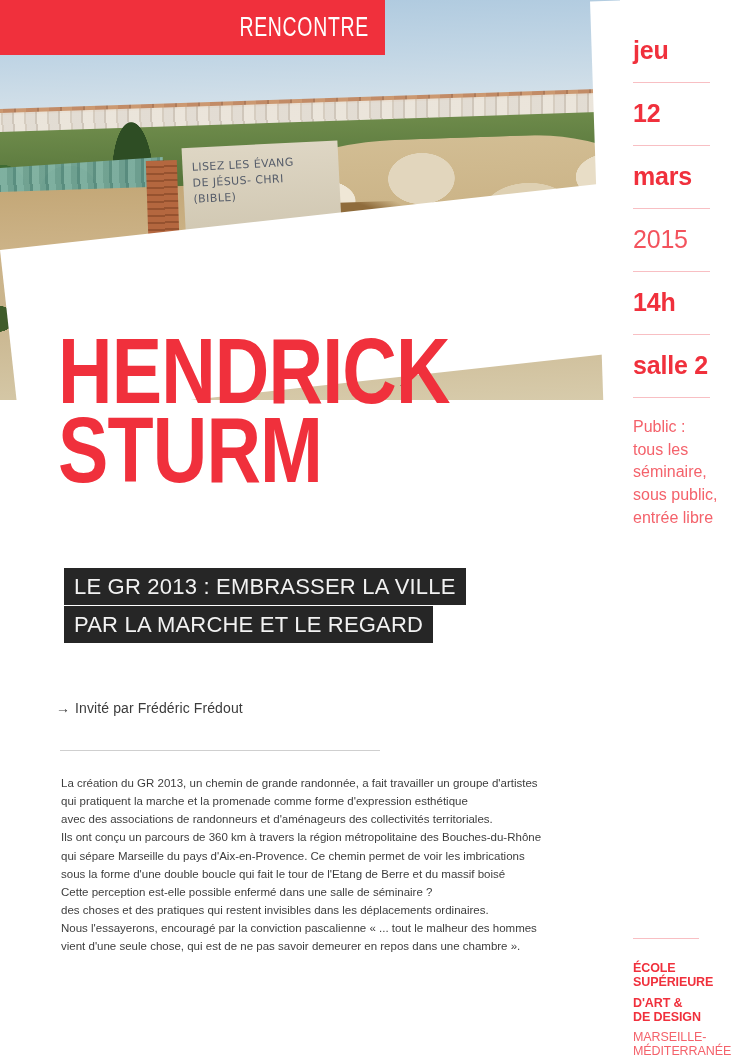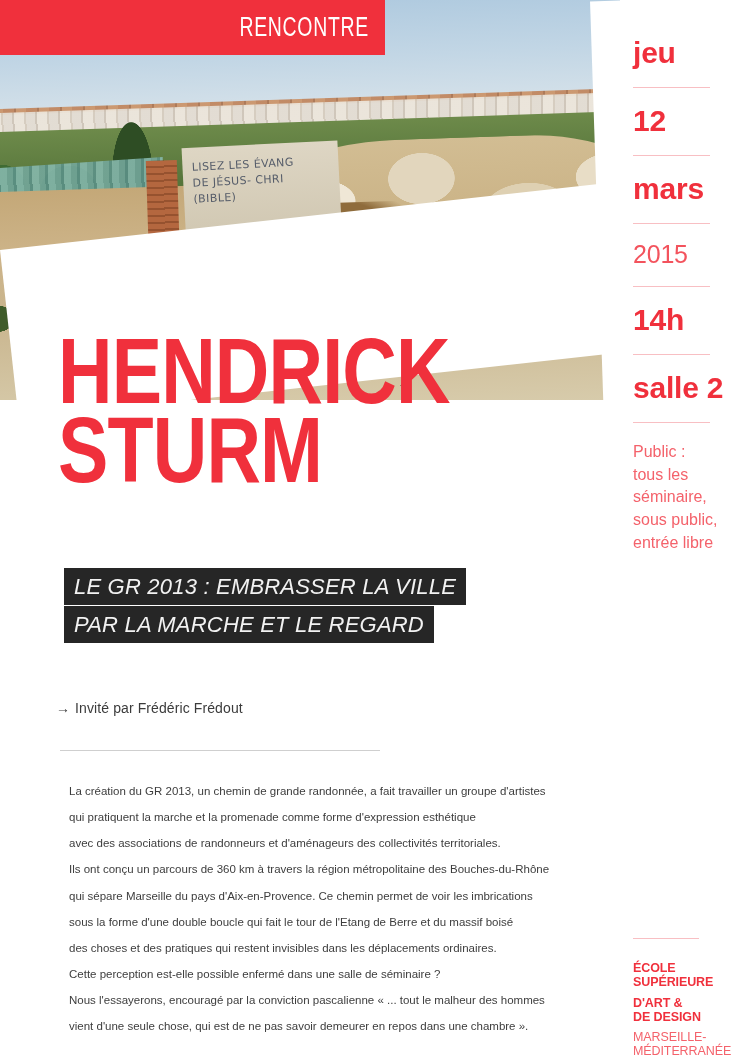--- a/index.html
+++ b/index.html
@@ -152,43 +152,42 @@
   }
   .title .line{display:block;font-size:92px;transform:scaleX(.82);transform-origin:left center;white-space:nowrap;}
 
   
   .subtitle{position:absolute;left:64px;top:568px;z-index:12;width:470px;}
   .subtitle .sline{
     display:inline-block;background:#262626;color:#f2f2f2;
     font-size:22px;line-height:1.28;padding:5px 10px 4px 10px;
     letter-spacing:.2px;white-space:nowrap;margin-bottom:1px;
     font-weight:400;
-    font-style:italic;
   }
 
   
   .invite{
     position:absolute;left:56px;top:700px;z-index:12;
     font-size:14px;color:#3b3b3b;letter-spacing:.1px;
   }
   .invite .arrow{margin-right:5px;}
 
   
   .rule-main{position:absolute;left:60px;top:750px;width:320px;height:1px;background:#cfcfcf;z-index:12;}
 
   
   .body-text{
     position:absolute;left:61px;top:774px;width:490px;z-index:12;
     font-size:11.5px;line-height:1.58;color:#3d3d3d;
   }
-  .body-text p{margin:8px;white-space:nowrap;}
+  .body-text p{margin:0;white-space:nowrap;}
 
   
   .sidebar{position:absolute;left:633px;top:38px;width:110px;z-index:12;}
-  .sb-item{font-size:30px;font-weight:700;color:#f0303c;line-height:1;padding-bottom:2px;letter-spacing:-.2px;}
+  .sb-item{font-size:25px;font-weight:700;color:#f0303c;line-height:1;padding-bottom:2px;letter-spacing:-.2px;}
   .sb-item.light{font-weight:400;color:#f3535d;font-size:25px;}
   .sb-sep{height:1px;background:#f8bfc3;margin:17px 0 18px 0;width:77px;}
   .sb-public{
     margin-top:2px;font-size:16px;line-height:1.42;color:#f4626b;font-weight:400;
   }
 
   
   .footer{position:absolute;left:633px;top:938px;width:110px;z-index:12;}
   .footer-rule{width:66px;height:1px;background:#f8bfc3;margin-bottom:22px;}
   .logo-strong{
@@ -254,22 +253,22 @@
 
   <div class="rule-main"></div>
 
   <div class="body-text">
       <p>La création du GR 2013, un chemin de grande randonnée, a fait travailler un groupe d'artistes</p>
       <p>qui pratiquent la marche et la promenade comme forme d'expression esthétique</p>
       <p>avec des associations de randonneurs et d'aménageurs des collectivités territoriales.</p>
       <p>Ils ont conçu un parcours de 360 km à travers la région métropolitaine des Bouches-du-Rhône</p>
       <p>qui sépare Marseille du pays d'Aix-en-Provence. Ce chemin permet de voir les imbrications</p>
       <p>sous la forme d'une double boucle qui fait le tour de l'Etang de Berre et du massif boisé</p>
+      <p>Cette perception est-elle possible enfermé dans une salle de séminaire ?</p>
       <p>des choses et des pratiques qui restent invisibles dans les déplacements ordinaires.</p>
-      <p>Cette perception est-elle possible enfermé dans une salle de séminaire ?</p>
       <p>Nous l'essayerons, encouragé par la conviction pascalienne « ... tout le malheur des hommes</p>
       <p>vient d'une seule chose, qui est de ne pas savoir demeurer en repos dans une chambre ».</p>
     </div>
 
   <div class="sidebar">
     <div class="sb-item">jeu</div>
     <div class="sb-sep"></div>
     <div class="sb-item">12</div>
     <div class="sb-sep"></div>
     <div class="sb-item">mars</div>

